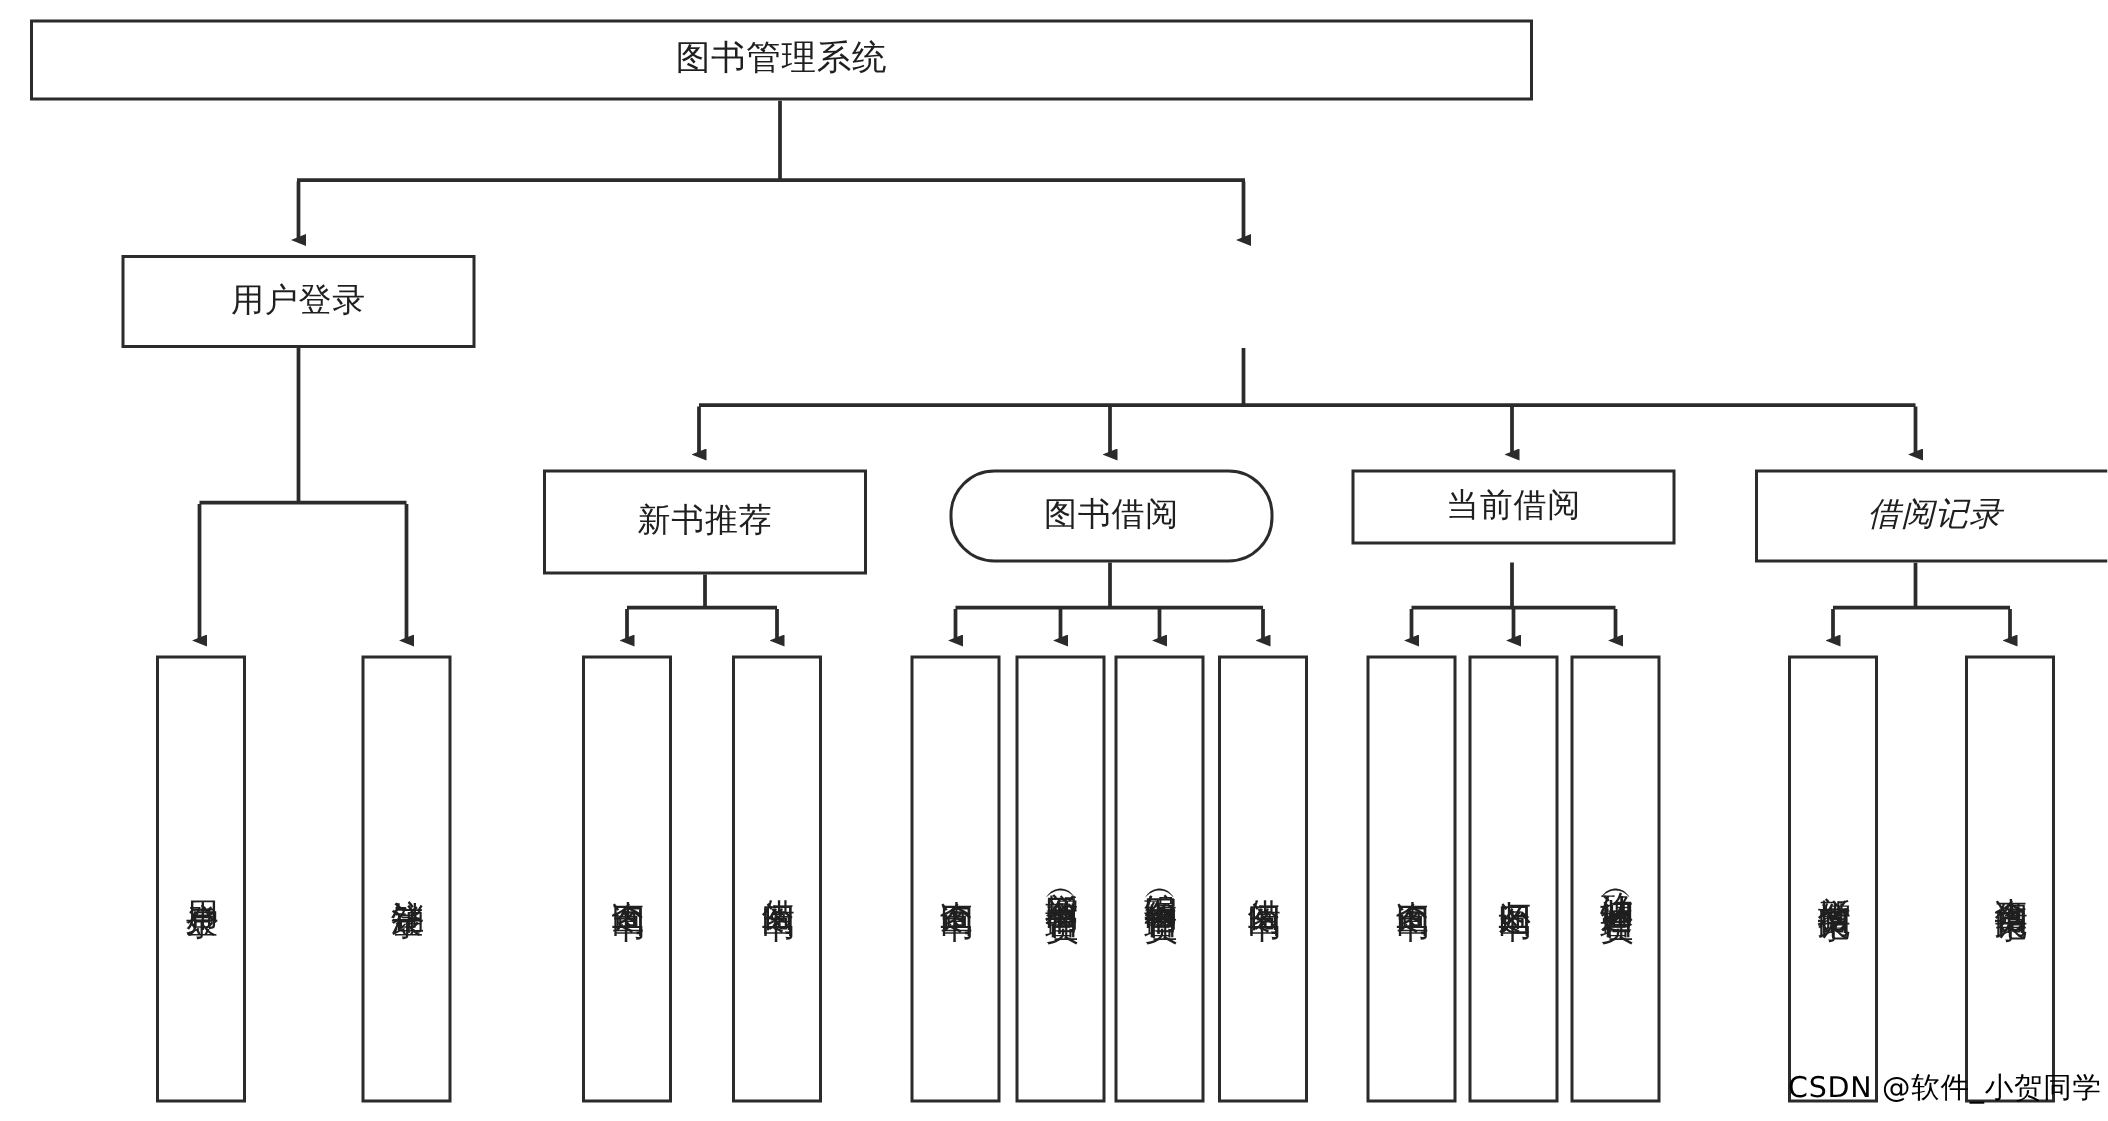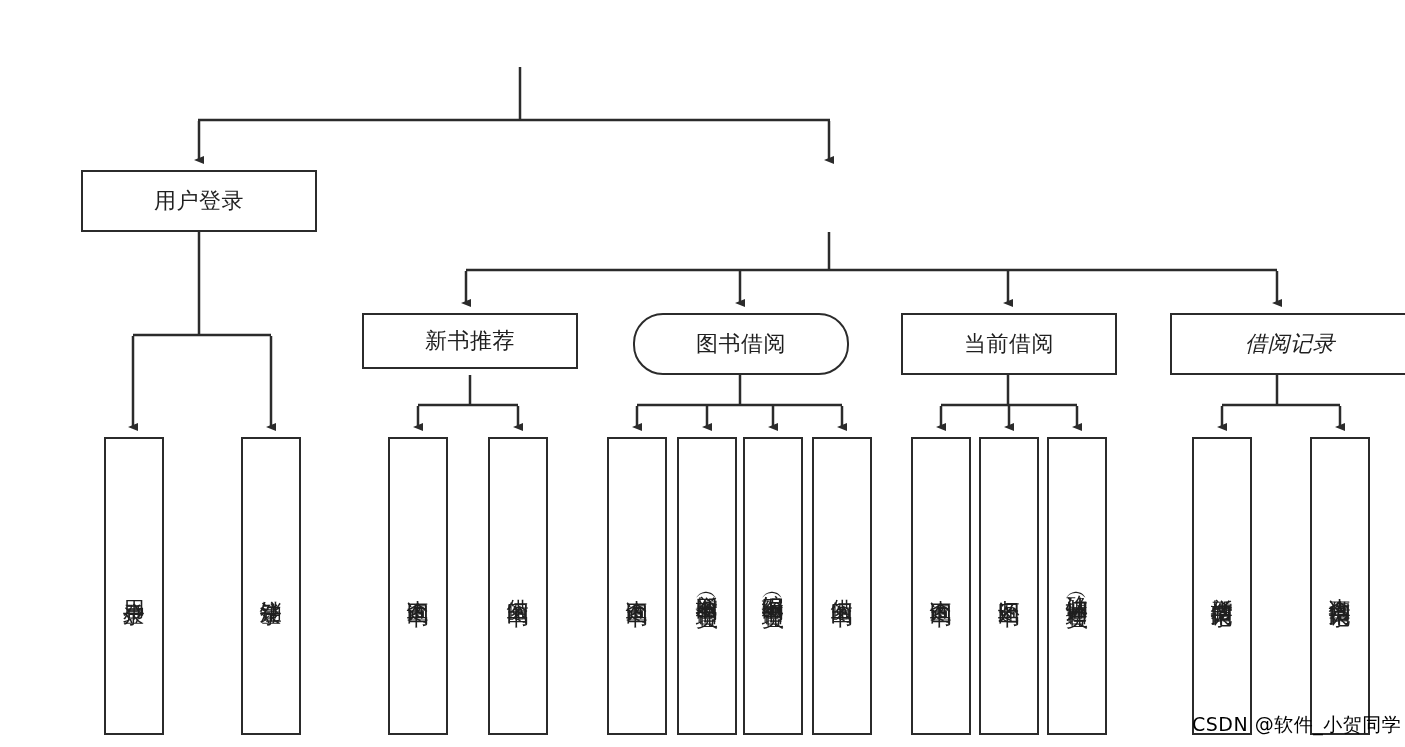--- a/index.html
+++ b/index.html
@@ -114,35 +114,38 @@
       <path d="M 1009 406 L 1009 427" marker-end="url(#arrowhead)"></path>
       <path d="M 1077 406 L 1077 427" marker-end="url(#arrowhead)"></path>
 
       <path d="M 1277 375 L 1277 405"></path>
       <path d="M 1222 405 L 1340 405"></path>
       <path d="M 1222 406 L 1222 427" marker-end="url(#arrowhead)"></path>
       <path d="M 1340 406 L 1340 427" marker-end="url(#arrowhead)"></path>
     </g>
   </svg>
 
+  <div class="node horizontal root" style="left:20px; top:13px; width:1002px; height:54px;">
+    <span>图书管理系统</span>
+  </div>
 
   <div class="node horizontal" style="left:81px; top:170px; width:236px; height:62px;">
     <span>用户登录</span>
   </div>
 
 
-  <div class="node horizontal" style="left:362px; top:313px; width:216px; height:56px;">
+  <div class="node horizontal" style="left:362px; top:313px; width:216px; height:70px;">
     <span>新书推荐</span>
   </div>
 
   <div class="node horizontal" style="left:633px; top:313px; width:216px; height:62px;border-radius:30px;">
     <span>图书借阅</span>
   </div>
 
-  <div class="node horizontal" style="left:901px; top:313px; width:216px; height:62px;">
+  <div class="node horizontal" style="left:901px; top:313px; width:216px; height:50px;">
     <span>当前借阅</span>
   </div>
 
   <div class="node horizontal" style="left:1170px; top:313px; width:240px; height:62px;font-style:italic;">
     <span>借阅记录</span>
   </div>
 
   <div class="node vertical" style="left:104px; top:437px; width:60px; height:298px;">
     <span class="vtext">用户登录</span>
   </div>

